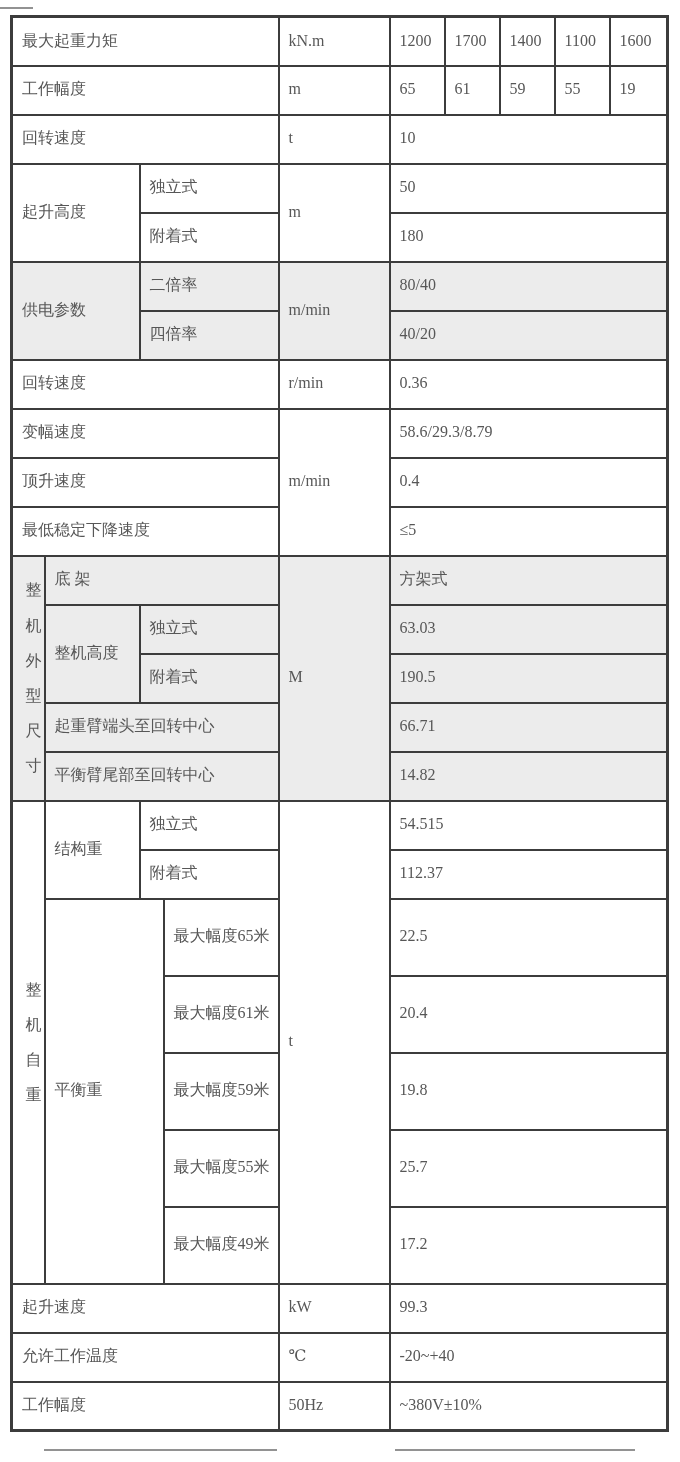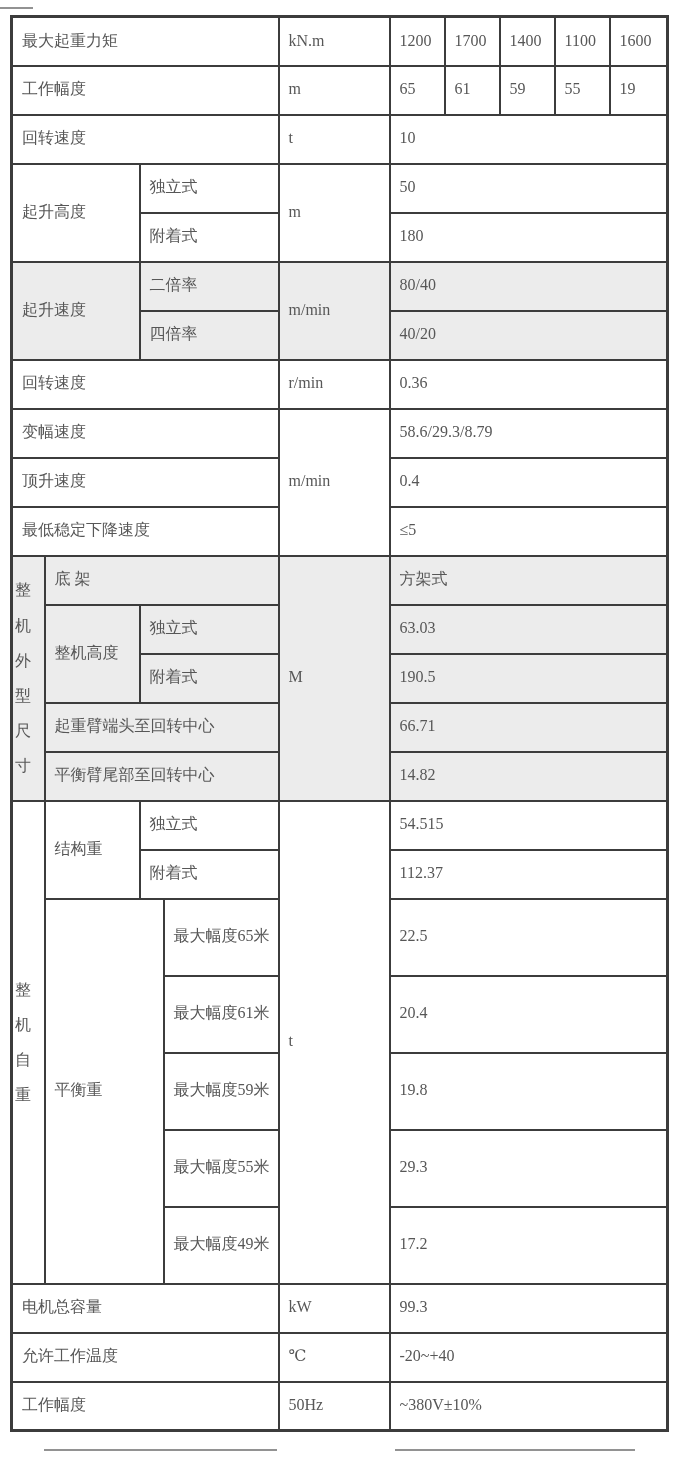--- a/index.html
+++ b/index.html
@@ -30,21 +30,21 @@
     vertical-align: middle;
     text-align: left;
     overflow: hidden;
     background: #ffffff;
   }
   table.spec tr { height: 49px; }
   table.spec tr.row-tall { height: 77px; }
   table.spec tr.row-shade td { background: var(--shade-c, #ececec); }
   table.spec td.vertical {
     padding: 8px 2px;
-    text-align: left;
+    text-align: right;
     line-height: 2.2;
     word-break: break-all;
   }
   
   .stray { position: absolute; height: 2px; background: #929292; }
   .stray-top-left { left: 0; top: 7px; width: 33px; }
   .stray-bottom-left { left: 44px; top: 1449px; width: 233px; }
   .stray-bottom-right { left: 395px; top: 1449px; width: 240px; }
 </style>
 </head>
@@ -95,21 +95,21 @@
           <td colspan="2" rowspan="2">起升高度</td>
           <td colspan="2">独立式</td>
           <td rowspan="2">m</td>
           <td colspan="5">50</td>
         </tr>
         <tr>
           <td colspan="2">附着式</td>
           <td colspan="5">180</td>
         </tr>
         <tr class="row-shade">
-          <td colspan="2" rowspan="2">起升速度</td>
+          <td colspan="2" rowspan="2">供电参数</td>
           <td colspan="2">二倍率</td>
           <td rowspan="2">m/min</td>
           <td colspan="5">80/40</td>
         </tr>
         <tr class="row-shade">
           <td colspan="2">四倍率</td>
           <td colspan="5">40/20</td>
         </tr>
         <tr>
           <td colspan="4">回转速度</td>
@@ -171,28 +171,28 @@
         <tr class="row-tall">
           <td>最大幅度61米</td>
           <td colspan="5">20.4</td>
         </tr>
         <tr class="row-tall">
           <td>最大幅度59米</td>
           <td colspan="5">19.8</td>
         </tr>
         <tr class="row-tall">
           <td>最大幅度55米</td>
-          <td colspan="5">29.3</td>
+          <td colspan="5">25.7</td>
         </tr>
         <tr class="row-tall">
           <td>最大幅度49米</td>
           <td colspan="5">17.2</td>
         </tr>
         <tr>
-          <td colspan="4">电机总容量</td>
+          <td colspan="4">起升速度</td>
           <td>kW</td>
           <td colspan="5">99.3</td>
         </tr>
         <tr>
           <td colspan="4">允许工作温度</td>
           <td>℃</td>
           <td colspan="5">-20~+40</td>
         </tr>
         <tr>
           <td colspan="4">工作幅度</td>

